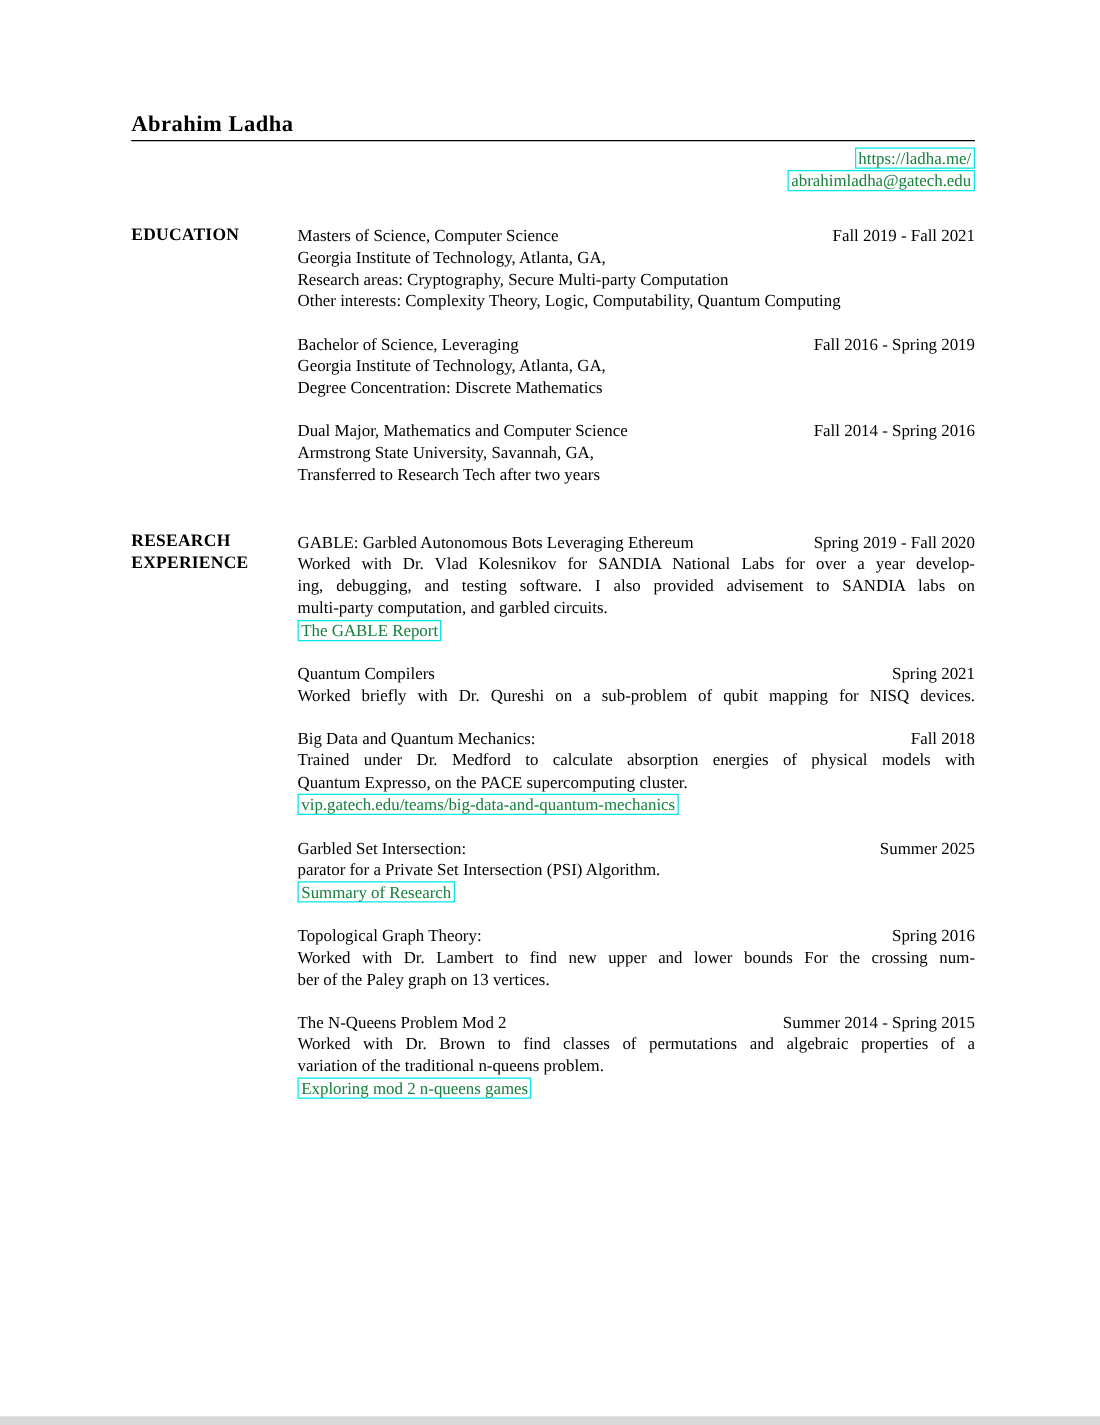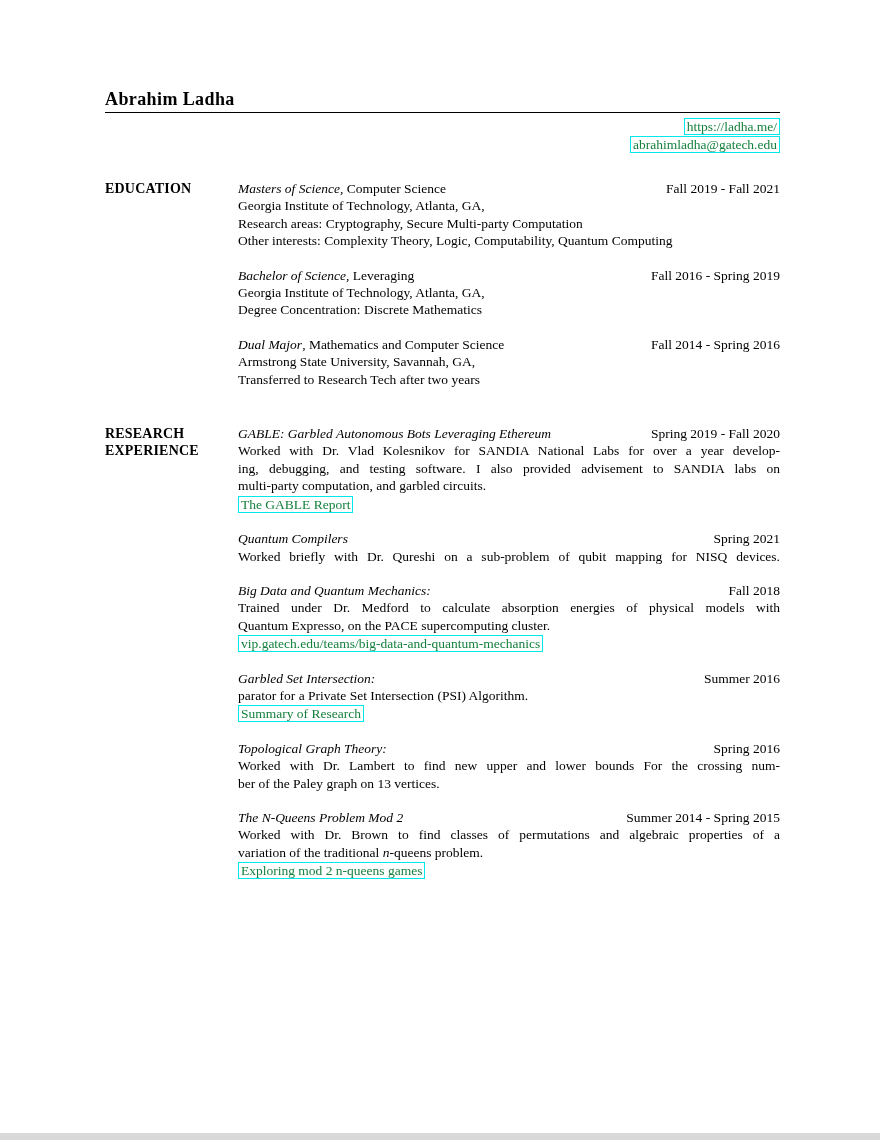--- a/index.html
+++ b/index.html
@@ -70,21 +70,21 @@
     min-width: 0;
     font-size: 13.5px;
     line-height: 17.4px;
   }
   .entry + .entry { margin-top: 17px; }
   .title-row {
     display: flex;
     justify-content: space-between;
     align-items: baseline;
   }
-  .it { font-style: italic; }
+  .it { }
   .rm { font-style: normal; }
   .date { white-space: nowrap; margin-left: 12px; }
   .line { min-height: 17.4px; }
   .line.just {
     text-align: justify;
     text-align-last: justify;
   }
   .linkline { margin-top: 1px; }
   
   .bottom-bar {
@@ -180,21 +180,21 @@
             <span class="date">Fall 2018</span>
           </div>
           <div class="line just">Trained under Dr. Medford to calculate absorption energies of physical models with</div>
           <div class="line">Quantum Expresso, on the PACE supercomputing cluster.</div>
           <div class="line linkline"><a class="boxlink">vip.gatech.edu/teams/big-data-and-quantum-mechanics</a></div>
         </div>
 
         <div class="entry">
           <div class="title-row">
             <span class="title it">Garbled Set Intersection:</span>
-            <span class="date">Summer 2016</span>
+            <span class="date">Summer 2025</span>
           </div>
           <div class="line">parator for a Private Set Intersection (PSI) Algorithm.</div>
           <div class="line linkline"><a class="boxlink">Summary of Research</a></div>
         </div>
 
         <div class="entry">
           <div class="title-row">
             <span class="title it">Topological Graph Theory:</span>
             <span class="date">Spring 2016</span>
           </div>

